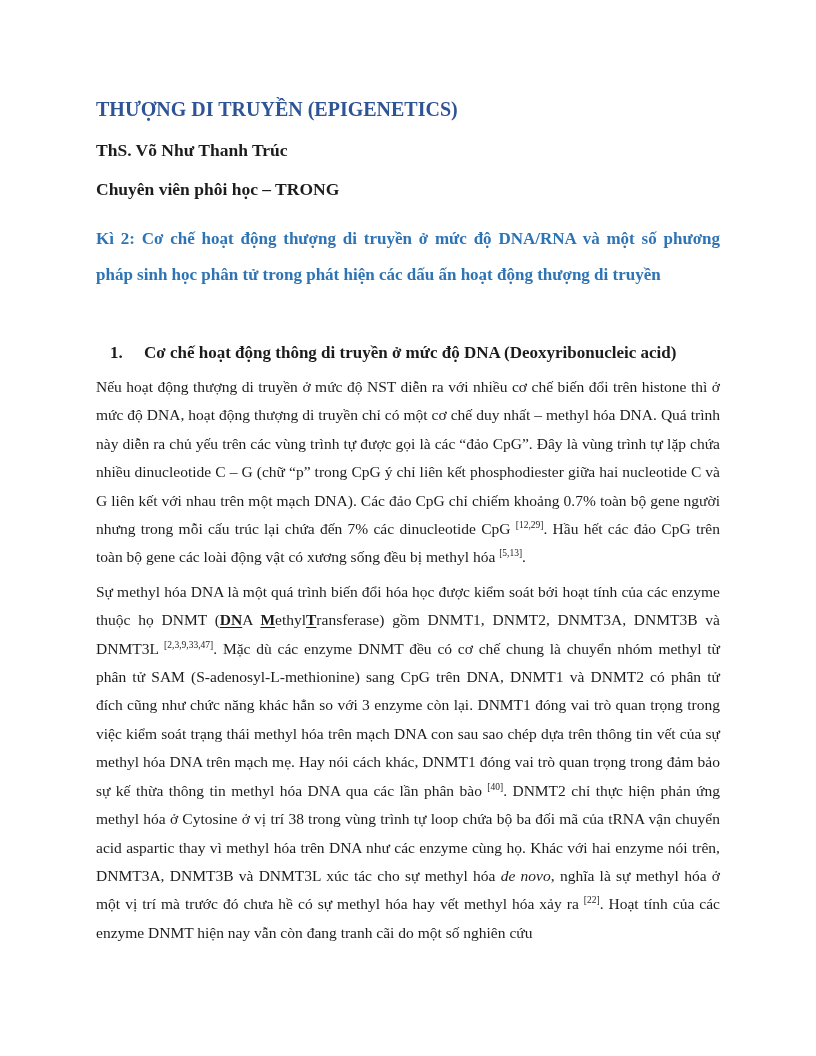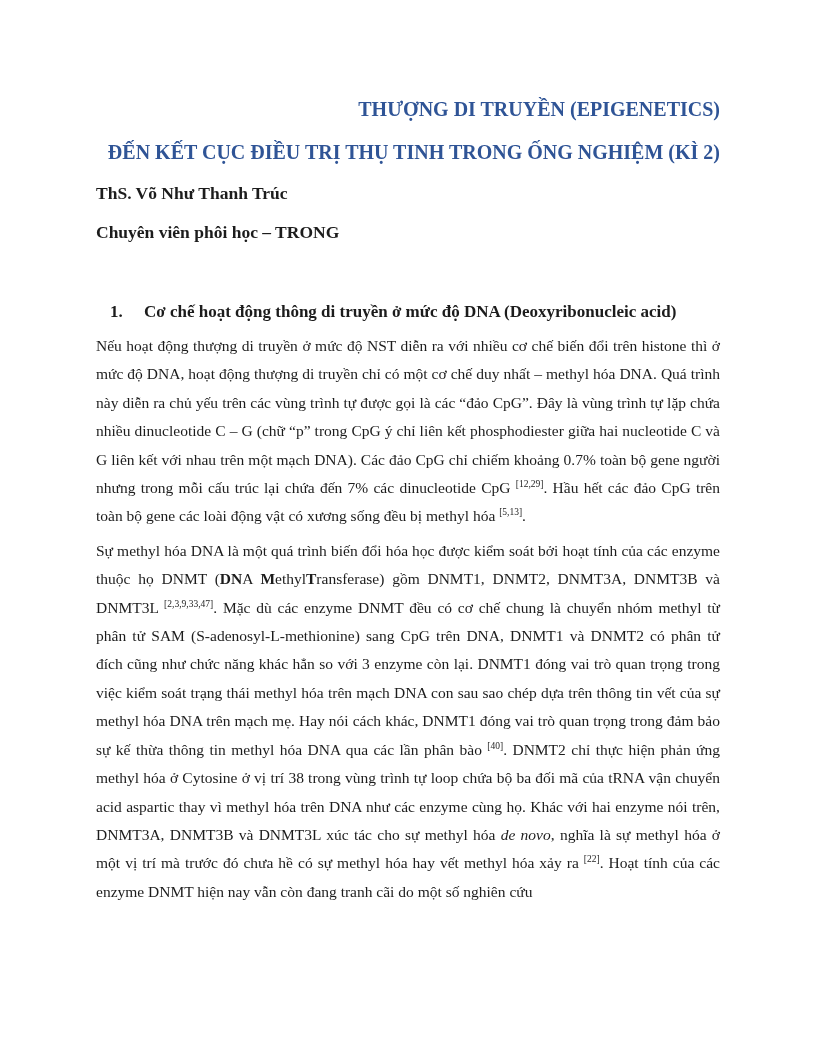--- a/index.html
+++ b/index.html
@@ -14,21 +14,21 @@
     height: 1056px;
     background: #ffffff;
     padding: 88px 96px 0 96px;
     overflow: hidden;
     font-family: "Liberation Serif", "DejaVu Serif", serif;
     color: var(--body-text);
     margin: 0 auto;
   }
   .doc-title {
     margin: 0;
-    text-align: right;
+    text-align: left;
     font-size: 20px;
     line-height: 43px;
     font-weight: bold;
     color: var(--title-blue);
   }
   .title-line { display: block; }
   .author {
     margin: 0;
     text-align: left;
     font-size: 17.5px;
@@ -61,37 +61,38 @@
     color: var(--body-text);
   }
   .body-para sup {
     font-size: 9.5px;
     line-height: 0;
     vertical-align: super;
     letter-spacing: 0;
   }
   .bu {
     font-weight: bold;
+    text-decoration: underline;
     text-underline-offset: 2px;
   }
   .body-para em { font-style: italic; font-family: Liberation Serif, serif; }
 </style>
 </head>
 <body>
 
 <div class="page">
 
   <h1 class="doc-title">
     <span class="title-line">THƯỢNG DI TRUYỀN (EPIGENETICS)</span>
-    <span class="title-line">ĐẾN KẾT CỤC ĐIỀU TRỊ THỤ TINH TRONG ỐNG NGHIỆM (KÌ 2)</span>
   </h1>
 
   <p class="author">ThS. Võ Như Thanh Trúc</p>
   <p class="author">Chuyên viên phôi học – TRONG</p>
 
+  <p class="lede">Kì 2: Cơ chế hoạt động thượng di truyền ở mức độ DNA/RNA và một số phương pháp sinh học phân tử trong phát hiện các dấu ấn hoạt động thượng di truyền</p>
 
   <p class="section-heading">
     <span class="sec-num">1.</span>
     <span class="sec-title">Cơ chế hoạt động thông di truyền ở mức độ DNA (Deoxyribonucleic acid)</span>
   </p>
 
   <div class="body">
       <p class="body-para"><span>Nếu hoạt động thượng di truyền ở mức độ NST diễn ra với nhiều cơ chế biến đổi trên histone thì ở mức độ DNA, hoạt động thượng di truyền chỉ có một cơ chế duy nhất – methyl hóa DNA. Quá trình này diễn ra chủ yếu trên các vùng trình tự được gọi là các “đảo CpG”. Đây là vùng trình tự lặp chứa nhiều dinucleotide C – G (chữ “p” trong CpG ý chỉ liên kết phosphodiester giữa hai nucleotide C và G liên kết với nhau trên một mạch DNA). Các đảo CpG chỉ chiếm khoảng 0.7% toàn bộ gene người nhưng trong mỗi cấu trúc lại chứa đến 7% các dinucleotide CpG </span><sup>[12,29]</sup><span>. Hầu hết các đảo CpG trên toàn bộ gene các loài động vật có xương sống đều bị methyl hóa </span><sup>[5,13]</sup><span>.</span></p>
       <p class="body-para"><span>Sự methyl hóa DNA là một quá trình biến đổi hóa học được kiểm soát bởi hoạt tính của các enzyme thuộc họ DNMT (</span><span class="bu">DN</span><span>A </span><span class="bu">M</span><span>ethyl</span><span class="bu">T</span><span>ransferase) gồm DNMT1, DNMT2, DNMT3A, DNMT3B và DNMT3L </span><sup>[2,3,9,33,47]</sup><span>. Mặc dù các enzyme DNMT đều có cơ chế chung là chuyển nhóm methyl từ phân tử SAM (S-adenosyl-L-methionine) sang CpG trên DNA, DNMT1 và DNMT2 có phân tử đích cũng như chức năng khác hẳn so với 3 enzyme còn lại. DNMT1 đóng vai trò quan trọng trong việc kiểm soát trạng thái methyl hóa trên mạch DNA con sau sao chép dựa trên thông tin vết của sự methyl hóa DNA trên mạch mẹ. Hay nói cách khác, DNMT1 đóng vai trò quan trọng trong đảm bảo sự kế thừa thông tin methyl hóa DNA qua các lần phân bào </span><sup>[40]</sup><span>. DNMT2 chỉ thực hiện phản ứng methyl hóa ở Cytosine ở vị trí 38 trong vùng trình tự loop chứa bộ ba đối mã của tRNA vận chuyển acid aspartic thay vì methyl hóa trên DNA như các enzyme cùng họ. Khác với hai enzyme nói trên, DNMT3A, DNMT3B và DNMT3L xúc tác cho sự methyl hóa </span><em>de novo</em><span>, nghĩa là sự methyl hóa ở một vị trí mà trước đó chưa hề có sự methyl hóa hay vết methyl hóa xảy ra </span><sup>[22]</sup><span>. Hoạt tính của các enzyme DNMT hiện nay vẫn còn đang tranh cãi do một số nghiên cứu</span></p>
     </div>

